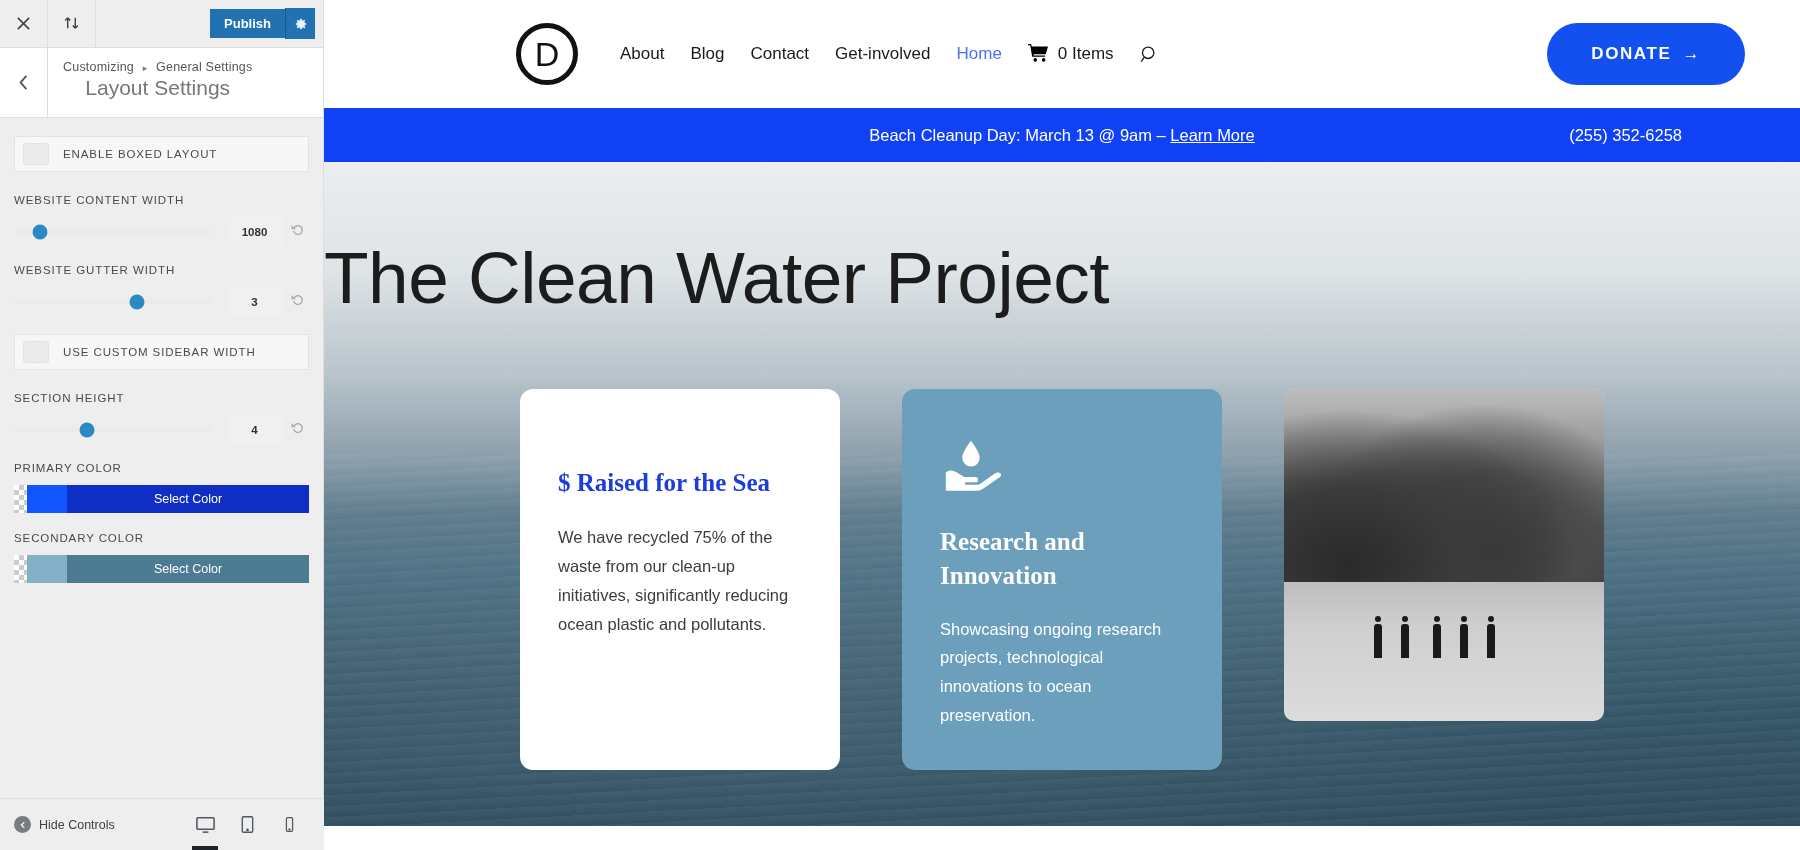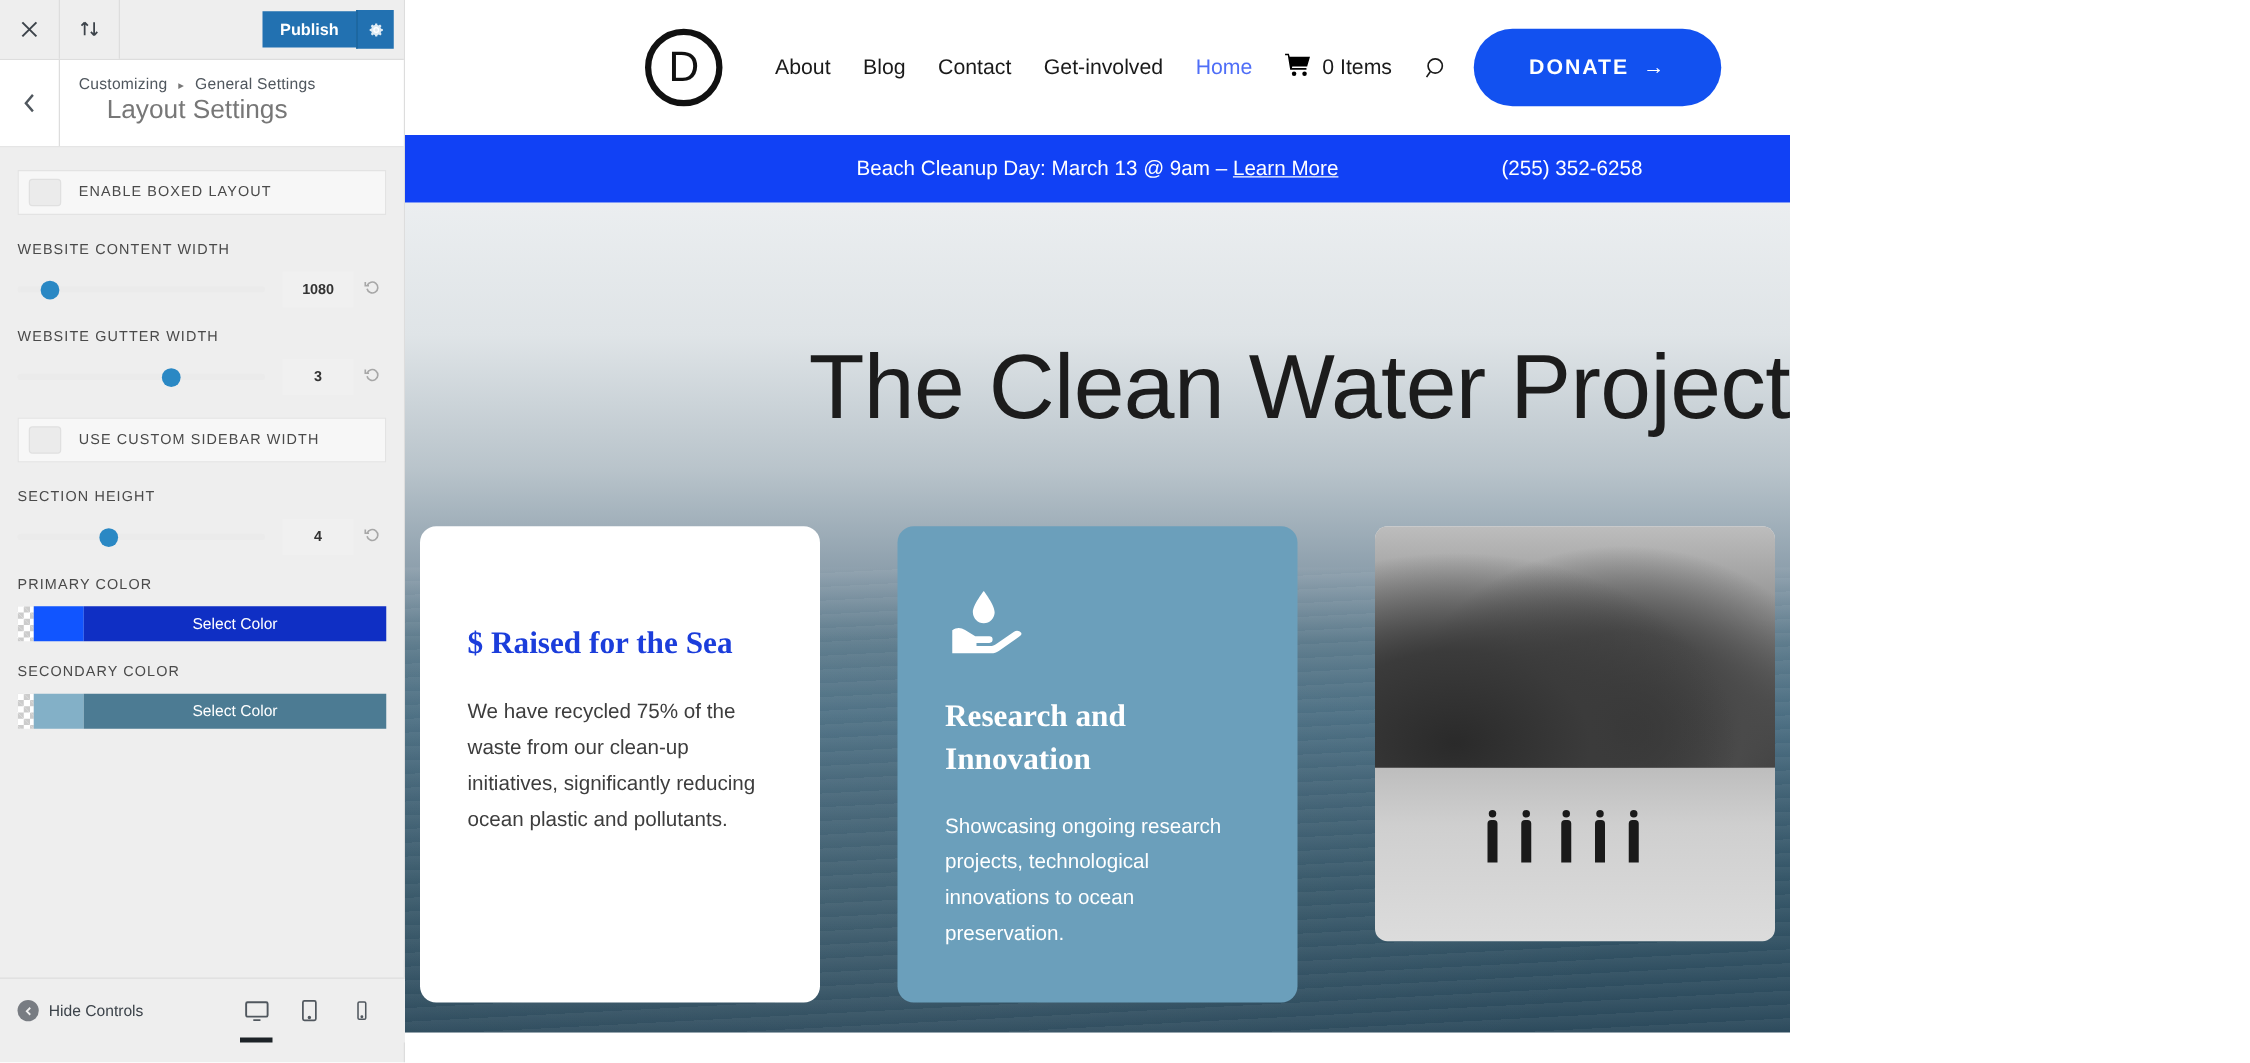--- a/index.html
+++ b/index.html
@@ -2,21 +2,21 @@
 <html><head>
 <meta charset="utf-8">
 <style>
   * { box-sizing: border-box; margin: 0; padding: 0; }
   html, body {
     width: 1800px; height: 850px;
     overflow: hidden;
     font-family: "Liberation Sans", sans-serif;
     background: #fff;
   }
-  .app { display: flex; width: 1432px; height: 850px; position: relative; }
+  .app { display: flex; width: 1800px; height: 850px; position: relative; }
 
   
   .customizer {
     width: 324px; height: 850px;
     background: #eeeeee;
     border-right: 1px solid #ddd;
     position: relative;
     flex: 0 0 324px;
   }
   .cz-topbar {
@@ -109,21 +109,21 @@
     background-position: 0 0, 5px 5px;
     background-color: #fff;
   }
   .color-swatch { width: 40px; flex: 0 0 40px; }
   .color-button {
     flex: 1; display: flex; align-items: center; justify-content: center;
     color: #fff; font-size: 12.5px; cursor: pointer;
   }
 
   .cz-footer {
-    position: absolute; bottom: 16px; left: 0; width: 324px; height: 52px;
+    position: absolute; bottom: 0; left: 0; width: 324px; height: 52px;
     background: #eeeeee; border-top: 1px solid #ddd;
     display: flex; align-items: center; margin-top: 40px;
   }
   .hide-controls {
     display: flex; align-items: center; padding-left: 14px;
     font-size: 12.5px; color: #3c434a; cursor: pointer;
   }
   .hc-icon {
     width: 17px; height: 17px; border-radius: 50%;
     background: #787c82; color: #eee; font-size: 10px;
@@ -188,21 +188,21 @@
     overflow: hidden;
   }
   .hero::after {
     content: ""; position: absolute; left: 0; right: 0; top: 44%; bottom: 0;
     background:
       repeating-linear-gradient(177deg, rgba(255,255,255,.05) 0px, rgba(255,255,255,0) 11px),
       radial-gradient(ellipse at 30% 70%, rgba(255,255,255,.07), transparent 60%);
     pointer-events: none;
   }
   .hero-title {
-    text-align: right; padding-top: 106px;
+    text-align: left; padding-top: 74px;
     font-size: 73px; font-weight: 400; color: #1c1c1c;
     letter-spacing: -0.5px; position: relative; z-index: 2;
   }
   .hero-sub {
     text-align: center; margin-top: 32px; font-size: 17.5px; color: #2b3238;
     position: relative; z-index: 2;
   }
 
   .cards {
     display: flex; gap: 62px; justify-content: center;

